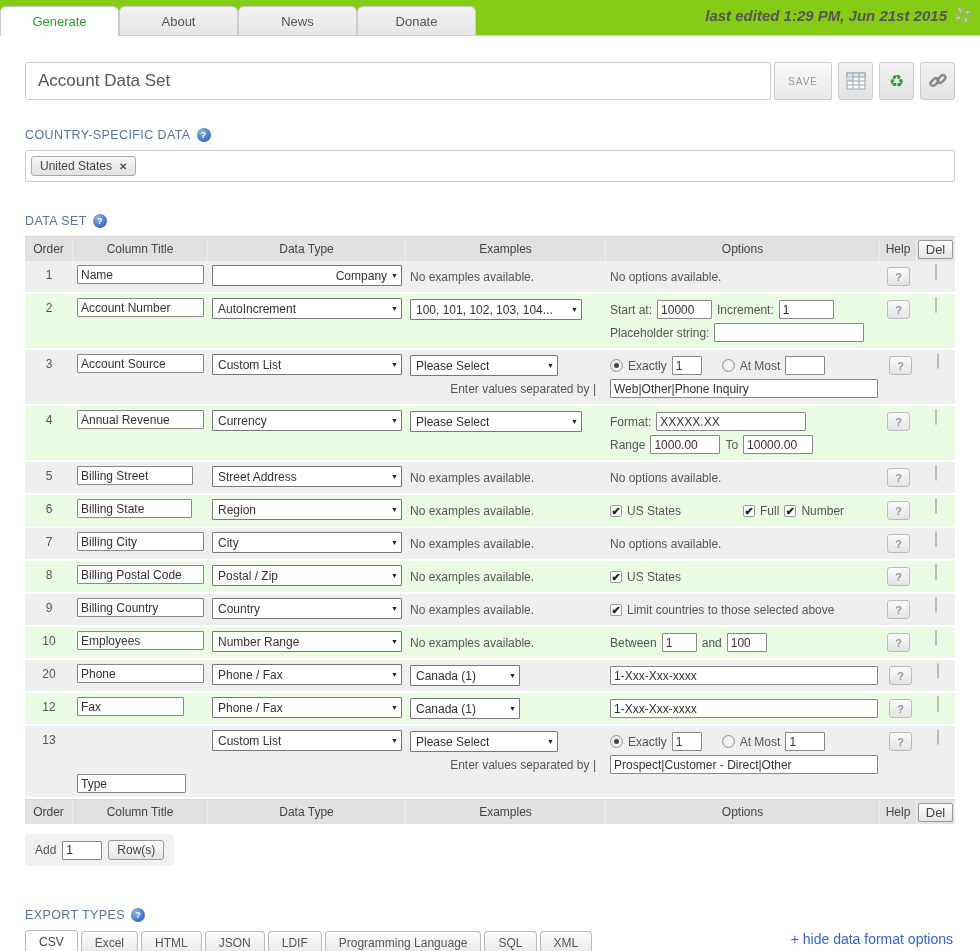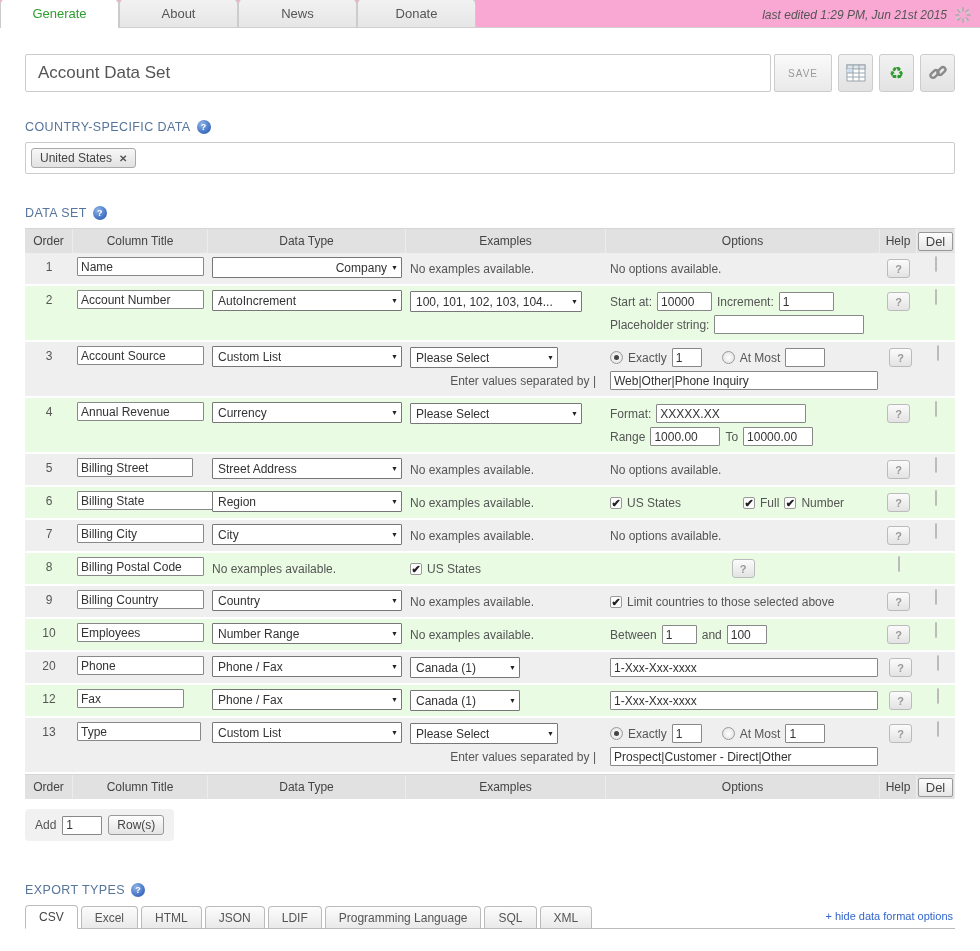--- a/index.html
+++ b/index.html
@@ -4,33 +4,33 @@
 <style>
   * { box-sizing: border-box; margin: 0; padding: 0; }
   html,body { background:#fff; }
   body {
     width: 980px; height: 951px; margin: 0 auto; overflow: hidden;
     font-family: "Liberation Sans", sans-serif; font-size: 12px; color: #444;
   }
 
   
   .topbar {
-    height: 28px; background: #f9a8d4; border-bottom: 1px solid #cfcfcf;
+    height: 36px; background: #84cc16; border-bottom: 1px solid #cfcfcf;
     display: flex; align-items: flex-end; position: relative;
   }
   .tab {
     width: 119px; height: 29px; margin-top:1px; display:flex; align-items:center; justify-content:center;
     background: linear-gradient(#f2f2f2,#e6e6e6); border:1px solid #ccc; border-bottom:none;
     border-radius: 6px 6px 0 0; color:#555; font-size:13px; cursor:pointer;
   }
   .tab.active { background:#fff; color:#2e9e2e; height:30px; border-color:#ccc; }
   .topbar-right {
     position:absolute; right:8px; top:0; height:30px; display:flex; align-items:center; gap:7px;
   }
-  .last-edited { font-style: italic; font-size:12px; color:#555; }
+  .last-edited { font-style: italic; font-size:15px; color:#555;font-weight:bold; }
   .spinner { width:18px; height:18px; }
 
   
   .main { padding: 26px 25px 0 25px; }
 
   .title-row { display:flex; align-items:stretch; height:38px; margin-bottom:28px; }
   .title-input {
     flex:1; border:1px solid #ccc; border-radius:2px; font-size:17px; color:#555;
     padding:0 12px; font-family:"Liberation Sans",sans-serif;
   }
@@ -129,21 +129,21 @@
   }
 
   
   .export-tabs { display:flex; align-items:flex-end; border-bottom:1px solid #bbb; position:relative; height:24px; margin-top:8px;}
   .etab {
     padding:0 13px; height:22px; display:flex; align-items:center; margin-right:3px;
     background:linear-gradient(#fcfcfc,#e9e9e9); border:1px solid #bbb; border-bottom:none;
     border-radius:4px 4px 0 0; color:#555; cursor:pointer; white-space:nowrap;
   }
   .etab.active { background:#fff; height:24px; border-bottom:1px solid #fff; margin-bottom:-1px; color:#444; }
-  .hide-link { position:absolute; right:2px; bottom:6px; color:#3366cc; font-size:11px; cursor:pointer; }
+  .hide-link { position:absolute; right:2px; bottom:6px; color:#3366cc; font-size:14px; cursor:pointer; }
 </style>
 </head>
 <body>
 
 <div class="topbar">
   <div id="topTabs" style="display:flex; height:30px;">
       <div class="tab active">Generate</div>
       <div class="tab">About</div>
       <div class="tab">News</div>
       <div class="tab">Donate</div>
@@ -365,21 +365,21 @@
             <span class="opt-text">No options available.</span>
           </div>
         </div>
         <div class="cell helpc">
           <button class="help-btn">?</button>
         </div>
         <div class="cell delc"><span class="del-check"></span></div>
       </div>
       <div class="grid-row data-row green">
         <div class="cell order">6</div>
-        <div class="cell"><input class="small" value="Billing State" style="width: 136px;"></div>
+        <div class="cell"><input class="small" value="Billing State" style="width: 115px;"></div>
         <div class="cell"><span class="fake-select" style="width: 190px;">
             <span style="overflow: hidden; text-overflow: clip; white-space: nowrap;">Region</span>
             <span class="arr">▼</span>
           </span></div>
         <div class="cell">
           <div class="line">
             <span class="opt-text">No examples available.</span>
           </div>
         </div>
         <div class="cell">
@@ -416,20 +416,24 @@
           </div>
         </div>
         <div class="cell helpc">
           <button class="help-btn">?</button>
         </div>
         <div class="cell delc"><span class="del-check"></span></div>
       </div>
       <div class="grid-row data-row green">
         <div class="cell order">8</div>
         <div class="cell"><input class="small" value="Billing Postal Code" style="width: 127px;"></div>
+        <div class="cell"><span class="fake-select" style="width: 190px;">
+            <span style="overflow: hidden; text-overflow: clip; white-space: nowrap;">Postal / Zip</span>
+            <span class="arr">▼</span>
+          </span></div>
         <div class="cell">
           <div class="line">
             <span class="opt-text">No examples available.</span>
           </div>
         </div>
         <div class="cell">
           <div class="line">
             <span class="cbox">✔</span>
             <span class="opt-text">US States</span>
           </div>
@@ -532,21 +536,21 @@
             <input class="small" value="1-Xxx-Xxx-xxxx" style="width: 268px;">
           </div>
         </div>
         <div class="cell helpc">
           <button class="help-btn">?</button>
         </div>
         <div class="cell delc"><span class="del-check"></span></div>
       </div>
       <div class="grid-row data-row gray">
         <div class="cell order">13</div>
-        <div class="cell"><input class="small" value="Type" style="width: 124px;"></div>
+        <div class="cell"><input class="small" value="Type" style="width: 109px; margin-top: 44px;"></div>
         <div class="cell"><span class="fake-select" style="width: 190px;">
             <span style="overflow: hidden; text-overflow: clip; white-space: nowrap;">Custom List</span>
             <span class="arr">▼</span>
           </span></div>
         <div class="cell">
           <div class="line">
             <span class="fake-select" style="width: 148px;">
               <span style="overflow: hidden; text-overflow: clip; white-space: nowrap;">Please Select</span>
               <span class="arr">▼</span>
             </span>

